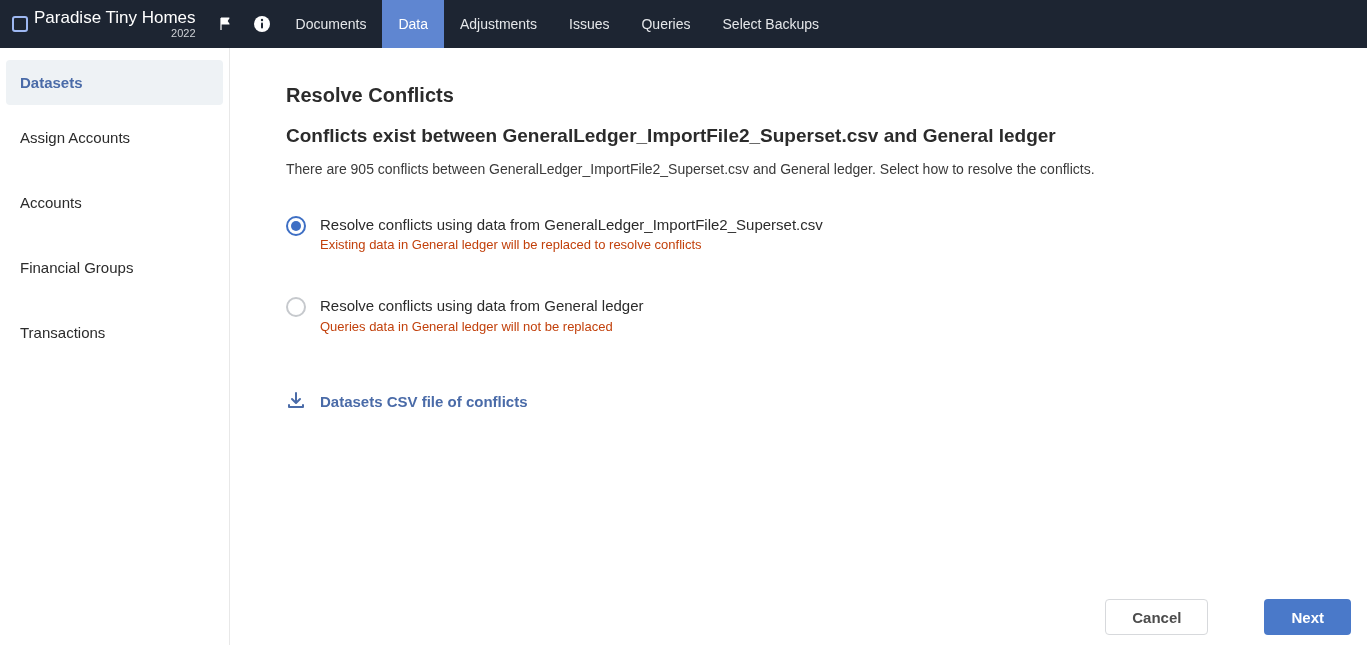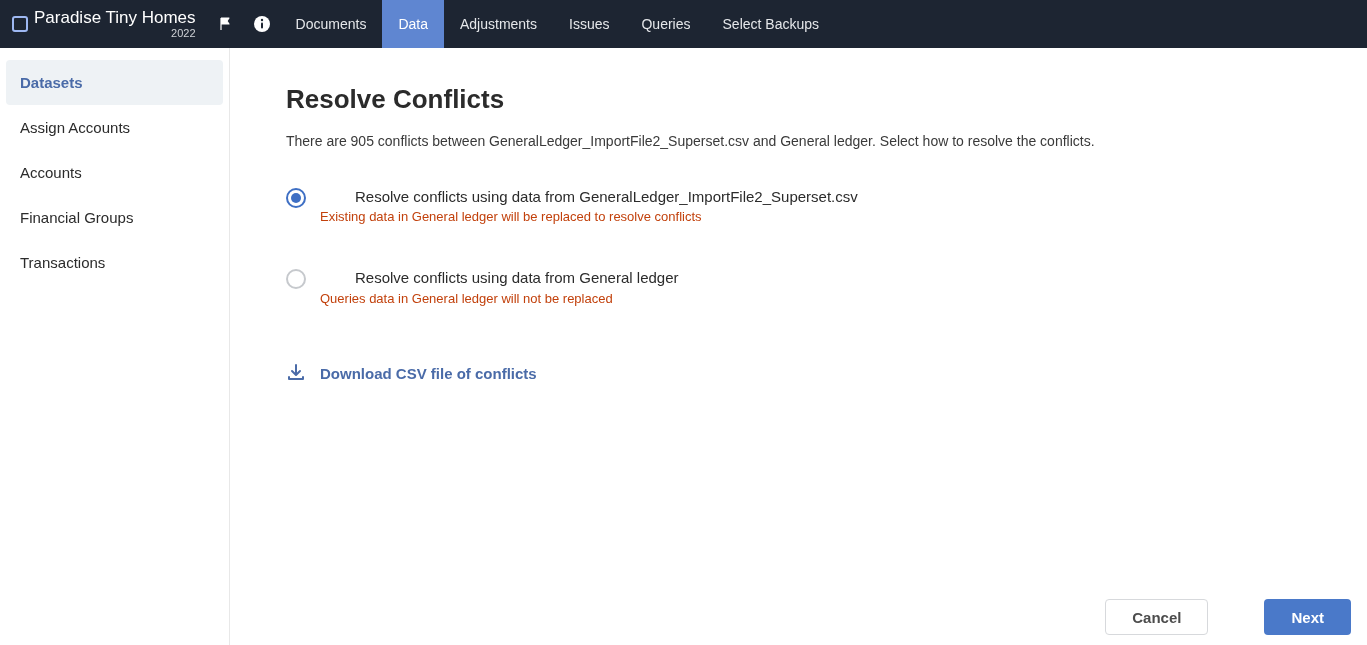--- a/index.html
+++ b/index.html
@@ -70,40 +70,40 @@
     display: flex;
     height: calc(100% - 48px);
   }
   .sidebar {
     width: 230px;
     border-right: 1px solid #e8e8e8;
     padding-top: 12px;
     background: #fff;
   }
   .side-item {
-    padding: 14px 20px;
+    padding: 24px 20px;
     font-size: 15px;
     color: #2b2b2b;
     cursor: pointer;
   }
   .side-item.active {
     background: #eef2f5;
     color: #4a6ba8;
     font-weight: 600;
     border-radius: 4px;
     margin: 0 6px;
     padding: 14px 14px;
   }
   .content {
     flex: 1;
     position: relative;
     padding: 36px 56px 90px 56px;
   }
   .page-title {
-    font-size: 26px;
+    font-size: 20px;
     font-weight: 700;
     color: #2b2b2b;
     margin-bottom: 18px;
   }
   .subtitle {
     font-size: 19px;
     font-weight: 700;
     color: #2b2b2b;
     margin-bottom: 14px;
   }
@@ -134,21 +134,21 @@
   .radio.selected {
     border-color: #3e6fc4;
   }
   .radio.selected::after {
     content: "";
     position: absolute;
     top: 3px; left: 3px; right: 3px; bottom: 3px;
     background: #3e6fc4;
     border-radius: 50%;
   }
-  .opt-label { font-size: 15px; color: #2b2b2b; line-height: 1.35; margin-left: 35px; }
+  .opt-label { font-size: 15px; color: #2b2b2b; line-height: 1.35; }
   .opt-sub { font-size: 13px; color: #c2410c; margin-top: 2px; }
   .download-link {
     display: flex;
     align-items: center;
     gap: 14px;
     color: #4a6ba8;
     font-size: 15px;
     font-weight: 600;
     cursor: pointer;
   }
@@ -224,20 +224,21 @@
   <div class="sidebar">
     <div class="side-item active">Datasets</div>
     <div class="side-item">Assign Accounts</div>
     <div class="side-item">Accounts</div>
     <div class="side-item">Financial Groups</div>
     <div class="side-item">Transactions</div>
   </div>
 
   <div class="content">
     <h1 class="page-title">Resolve Conflicts</h1>
+    <h2 class="subtitle">Conflicts exist between GeneralLedger_ImportFile2_Superset.csv and General ledger</h2>
     <p class="desc">There are 905 conflicts between GeneralLedger_ImportFile2_Superset.csv and General ledger. Select how to resolve the conflicts.</p>
 
     <div class="options">
       <div class="option">
         <span class="radio selected"></span>
         <div>
           <div class="opt-label">Resolve conflicts using data from GeneralLedger_ImportFile2_Superset.csv</div>
           <div class="opt-sub">Existing data in General ledger will be replaced to resolve conflicts</div>
         </div>
       </div>
@@ -251,21 +252,21 @@
     </div>
 
     <div class="download-link">
       <span>
         <svg width="20" height="20" viewBox="0 0 20 20" fill="none" stroke-width="2" stroke-linecap="round" stroke-linejoin="round">
           <path d="M10 3 v9"></path>
             <path d="M6 9 l4 4 l4 -4"></path>
             <path d="M3 15 v2 h14 v-2"></path>
         </svg>
       </span>
-      <span>Download CSV file of conflicts</span>
+      <span>Datasets CSV file of conflicts</span>
     </div>
 
     <div class="footer-actions">
       <div class="btn btn-secondary">Cancel</div>
       <div class="btn btn-primary">Next</div>
     </div>
   </div>
 </div>
 
 </body></html>

